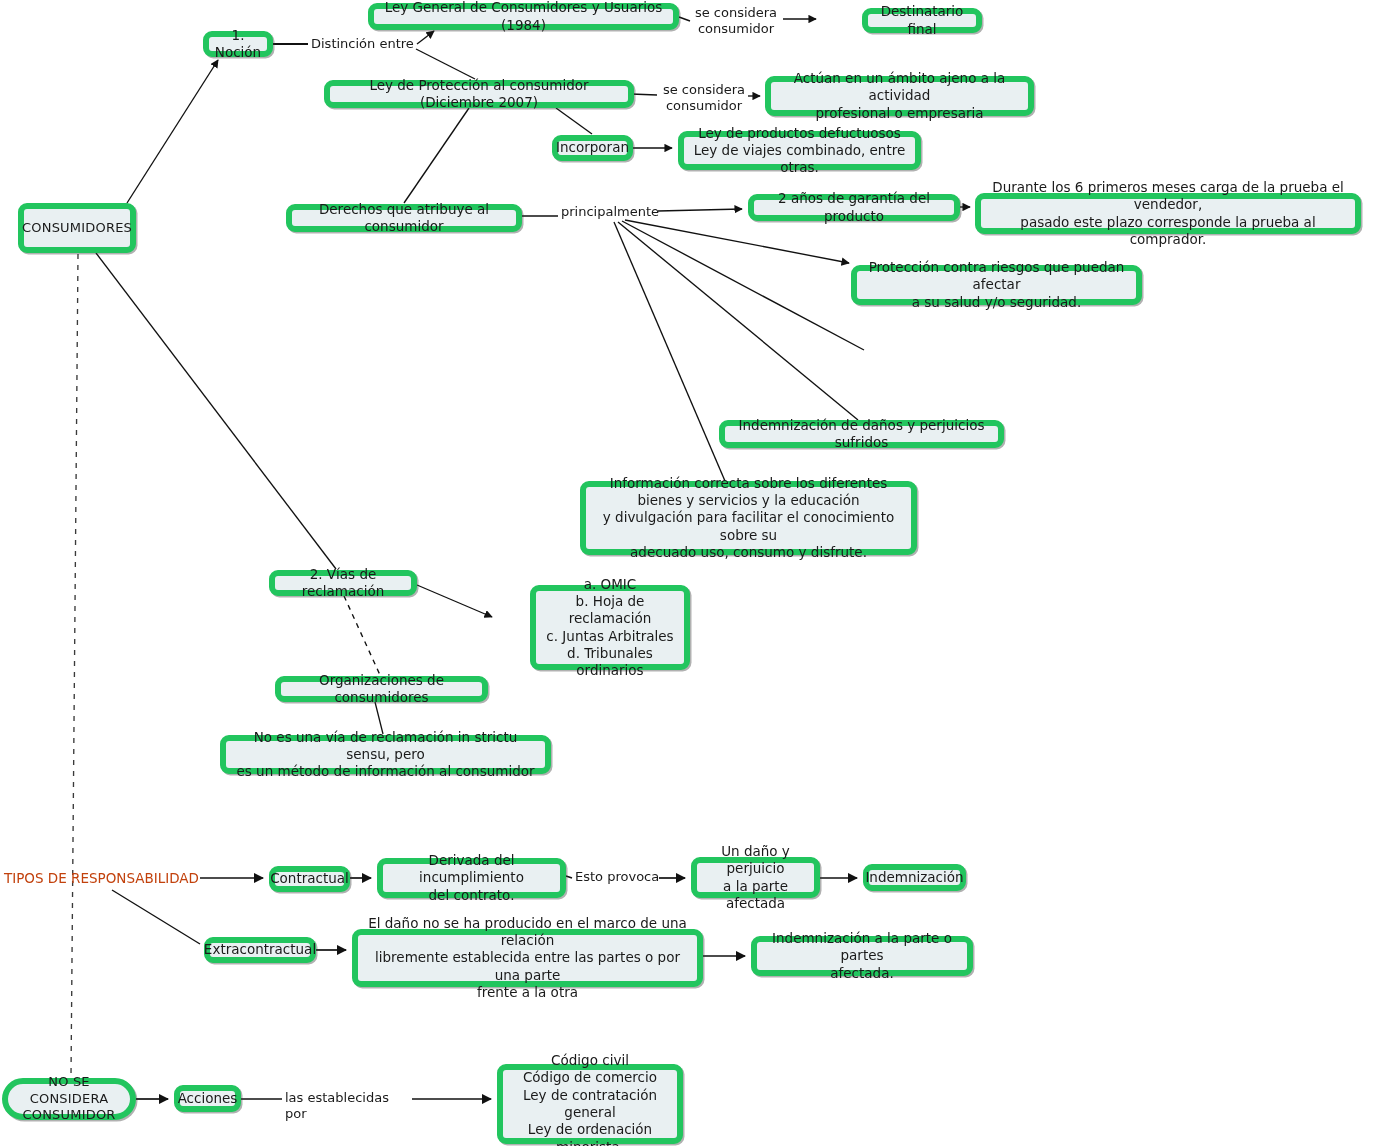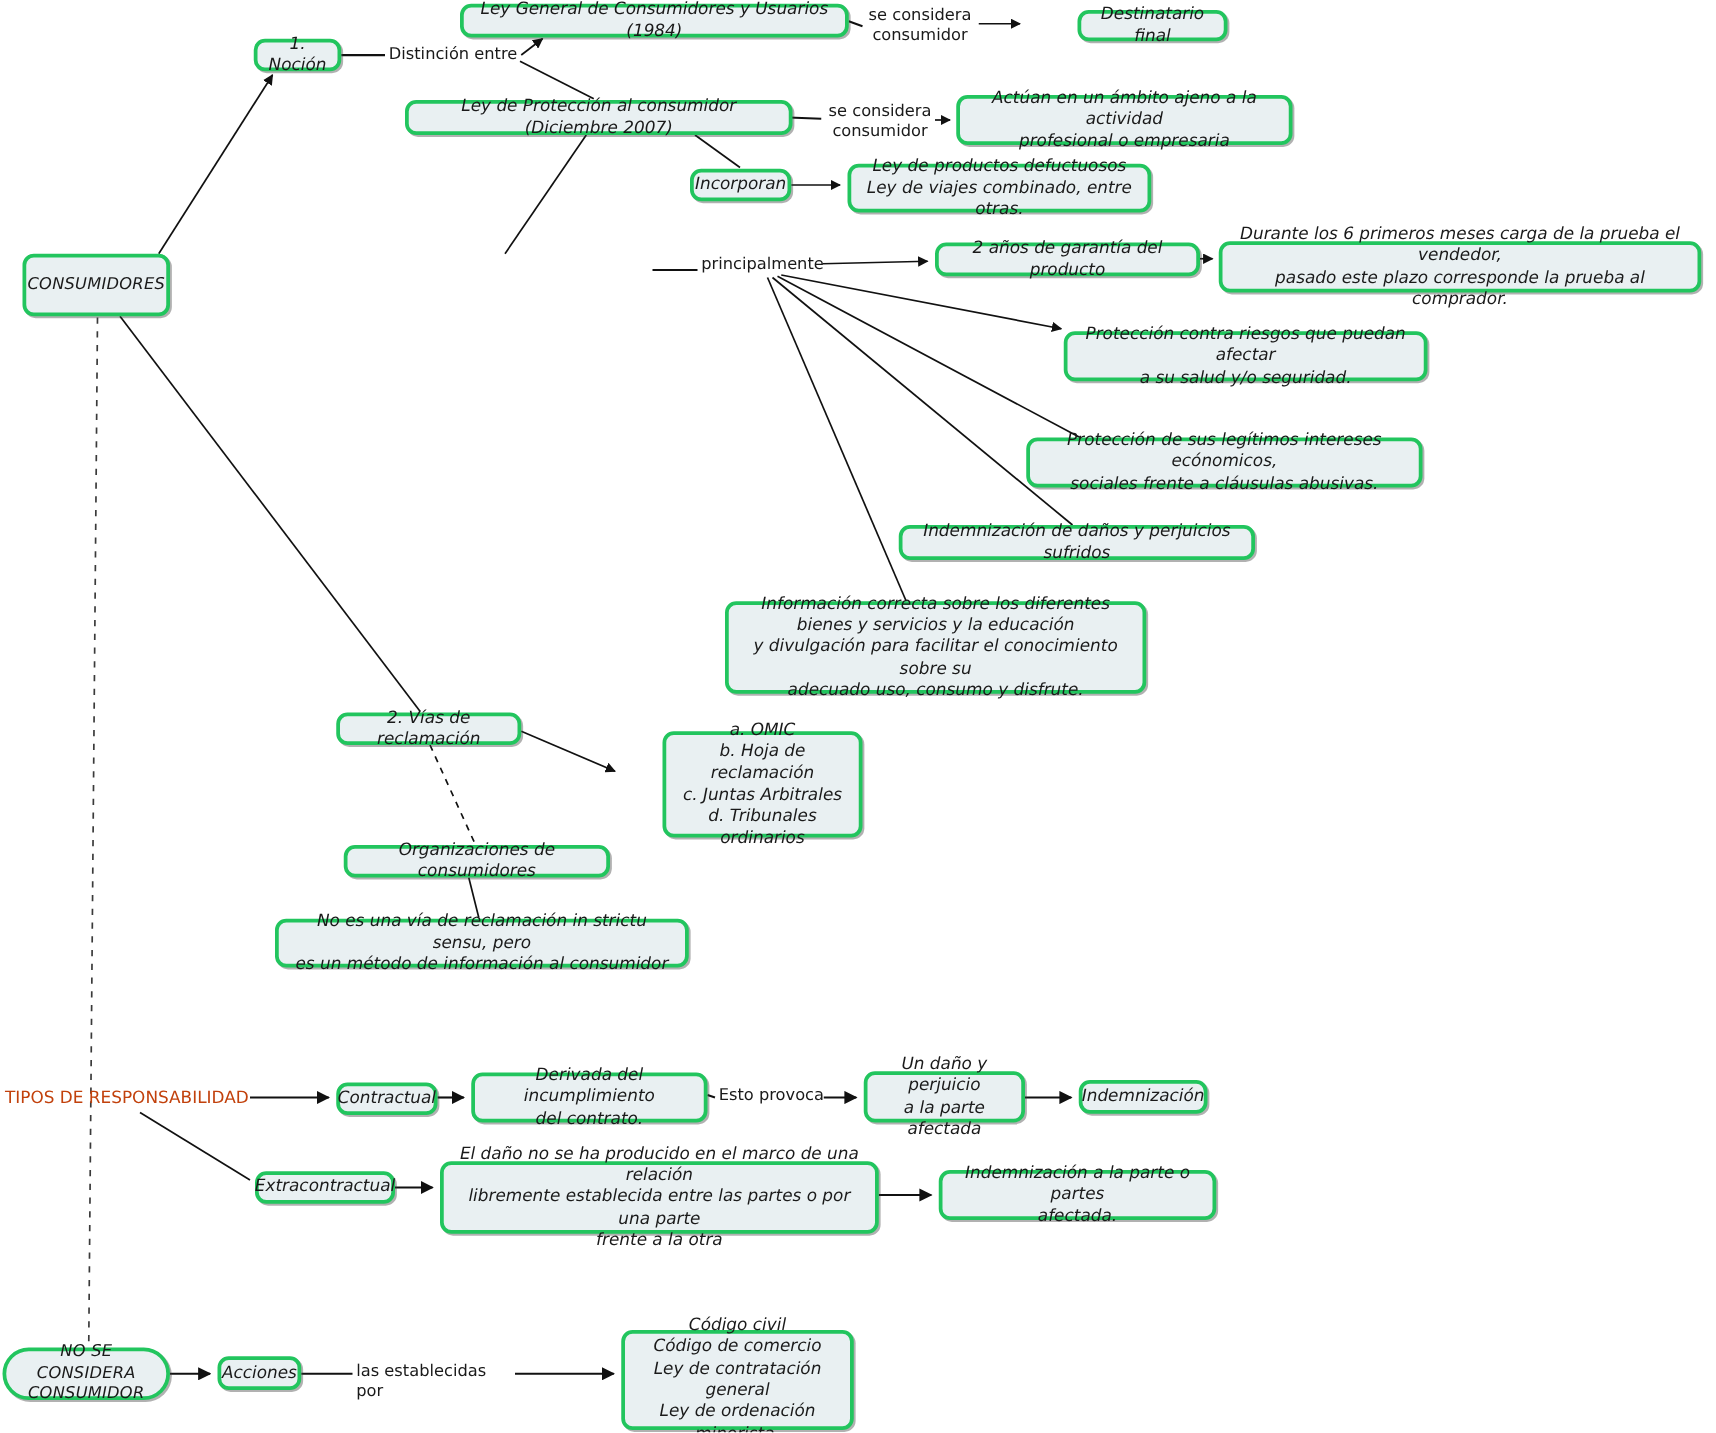--- a/index.html
+++ b/index.html
@@ -19,33 +19,32 @@
     position: absolute;
     left: 0; top: 0;
     width: 1373px;
     height: 1146px;
     pointer-events: none;
   }
   .node {
     position: absolute;
     box-sizing: border-box;
     background: #e9f0f2;
-    border: 3px solid #22c55e;
+    border: 6px solid #22c55e;
     border-radius: 9px;
     color: #1a1a1a;
     font-size: 13.5px;
     line-height: 1.28;
     text-align: center;
     display: flex;
     align-items: center;
     justify-content: center;
     padding: 2px 7px;
     white-space: pre-line;
     box-shadow: 1.5px 1.5px 0 rgba(60,60,60,0.40);
-    font-style: italic;
   }
   .node.caps {
     font-size: 13px;
     letter-spacing: 0.2px;
   }
   .linklabel {
     position: absolute;
     font-size: 13px;
     line-height: 1.25;
     color: #1a1a1a;
@@ -146,31 +145,30 @@
   <div class="node" style="left:324px;top:80px;width:310px;height:28px;">Ley de Protección al consumidor (Diciembre 2007)</div>
 
   <div class="node" style="left:765px;top:76px;width:269px;height:40px;">Actúan en un ámbito ajeno a la actividad
 profesional o empresaria</div>
 
   <div class="node" style="left:552px;top:135px;width:81px;height:26px;">Incorporan</div>
 
   <div class="node" style="left:678px;top:131px;width:243px;height:39px;">Ley de productos defuctuosos
 Ley de viajes combinado, entre otras.</div>
 
+  <div class="node" style="left:286px;top:204px;width:236px;height:28px;">Derechos que atribuye al consumidor</div>
 
   <div class="node" style="left:748px;top:194px;width:212px;height:27px;">2 años de garantía del producto</div>
 
   <div class="node" style="left:975px;top:193px;width:386px;height:41px;">Durante los 6 primeros meses carga de la prueba el vendedor,
 pasado este plazo corresponde la prueba al comprador.</div>
 
   <div class="node" style="left:851px;top:265px;width:291px;height:40px;">Protección contra riesgos que puedan afectar
 a su salud y/o seguridad.</div>
 
-  <div class="node" style="left:821px;top:350px;width:317px;height:40px;">Protección de sus legítimos intereses ecónomicos,
-sociales frente a cláusulas abusivas.</div>
 
   <div class="node" style="left:719px;top:420px;width:285px;height:28px;">Indemnización de daños y perjuicios sufridos</div>
 
   <div class="node" style="left:580px;top:481px;width:337px;height:74px;">Información correcta sobre los diferentes
 bienes y servicios y la educación
 y divulgación para facilitar el  conocimiento sobre su
 adecuado uso, consumo y disfrute.</div>
 
   <div class="node" style="left:269px;top:570px;width:148px;height:26px;">2. Vías de reclamación</div>
 

